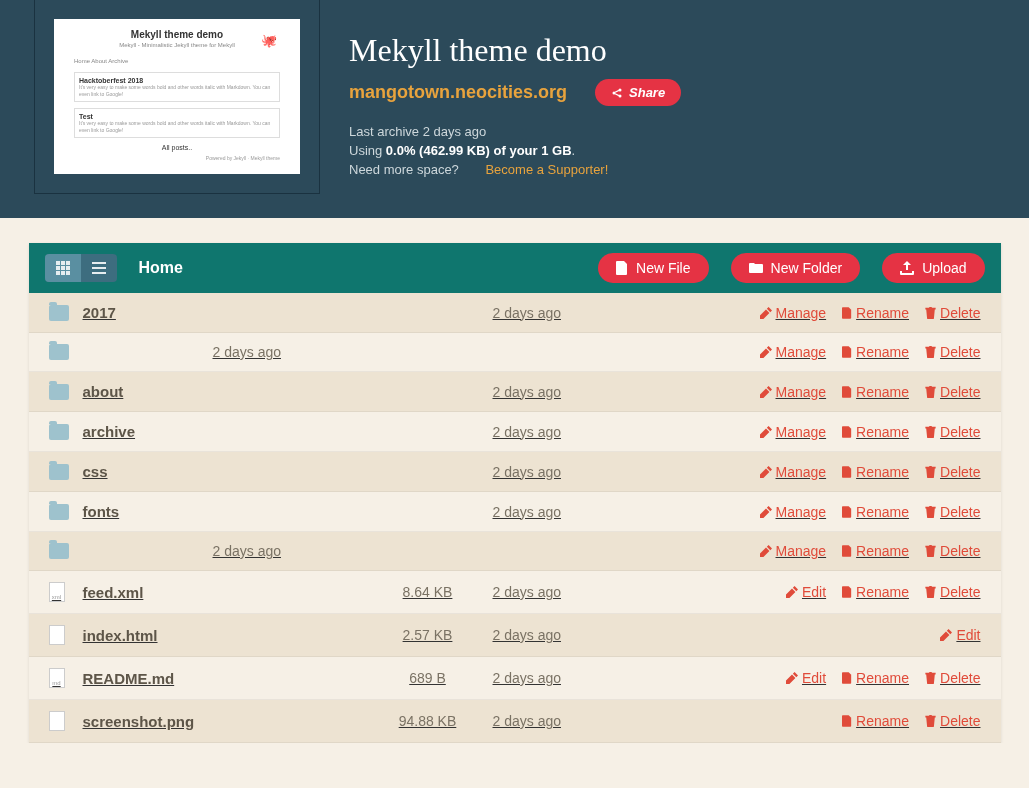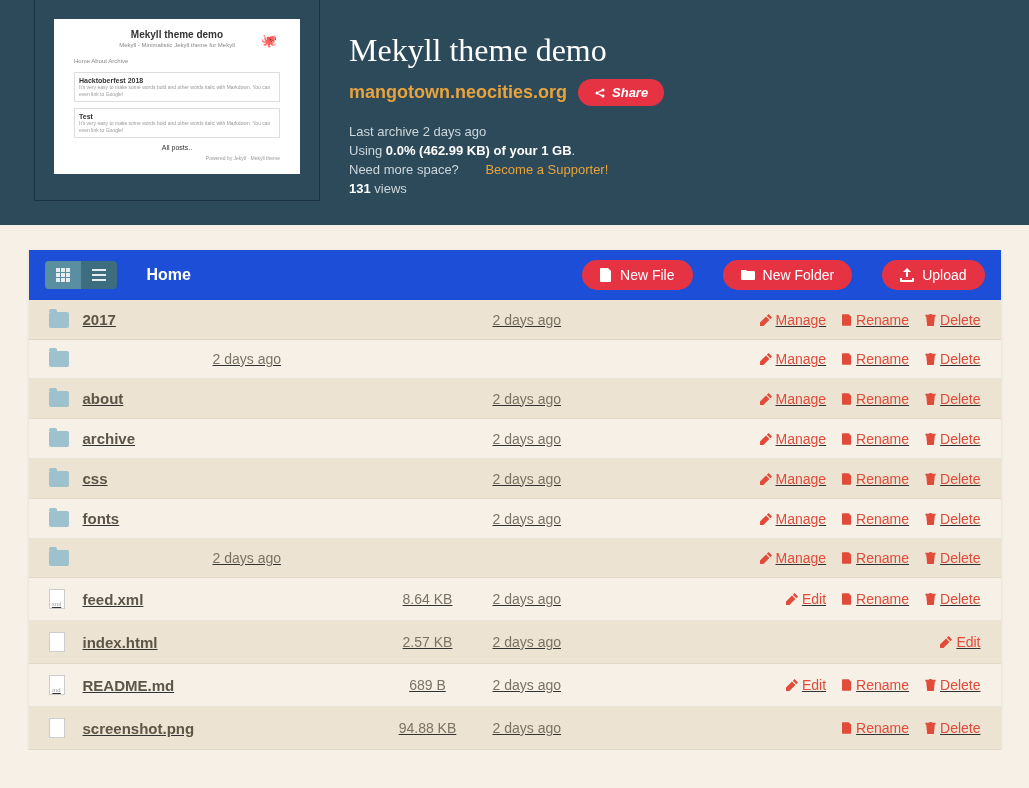--- a/index.html
+++ b/index.html
@@ -12,29 +12,29 @@
 .thumb-sub { text-align: center; font-size: 6px; color: #888; margin-bottom: 10px; }
 .thumb-nav { font-size: 6px; color: #888; margin-bottom: 8px; }
 .thumb-box { border: 1px solid #ddd; padding: 4px; margin-bottom: 6px; }
 .thumb-box-title { font-weight: bold; font-size: 7px; }
 .thumb-box-text { font-size: 5px; color: #999; line-height: 1.3; }
 .thumb-allposts { text-align: center; font-size: 7px; margin-top: 4px; }
 .thumb-footer { text-align: right; font-size: 5px; color: #999; margin-top: 4px; }
 .thumb-oct { position: absolute; top: 14px; right: 22px; font-size: 13px; }
 .site-info { padding-top: 32px; color: #fff; }
 .site-title { font-family: Georgia, serif; font-size: 32px; font-weight: normal; margin-bottom: 10px; }
-.site-url-row { display: flex; align-items: center; gap: 11px; margin-bottom: 18px; }
+.site-url-row { display: flex; align-items: center; gap: 28px; margin-bottom: 18px; }
 .site-url { color: #e8a33d; font-weight: bold; font-size: 18px; }
 .share-btn { background: #e53344; color: #fff; border: none; border-radius: 18px; padding: 6px 16px; font-size: 13px; font-weight: bold; cursor: pointer; display: inline-flex; align-items: center; gap: 6px; font-style: italic; }
 .meta-line { font-size: 13px; color: #cdd7db; margin-bottom: 4px; }
 .meta-line b { color: #fff; }
 .supporter-link { color: #e8a33d; margin-left: 23px; }
 .container { max-width: 1006px; margin: 0 auto; padding: 0 17px; }
 .file-panel { margin-top: 25px; box-shadow: 0 1px 3px rgba(0,0,0,0.1); }
-.toolbar { background: #1d4ed8; display: flex; align-items: center; padding: 10px 16px; gap: 22px; }
+.toolbar { background: #0f766e; display: flex; align-items: center; padding: 10px 16px; gap: 14px; }
 .view-toggle { display: flex; background: #3d6d7f; border-radius: 4px; overflow: hidden; }
 .view-btn { width: 36px; height: 28px; display: flex; align-items: center; justify-content: center; cursor: pointer; color: #e6edf0; }
 .view-btn.active { background: #5a8fa1; }
 .breadcrumb { color: #fff; font-weight: bold; font-size: 16px; margin-left: 8px; }
 .toolbar-spacer { flex: 1; }
 .action-btn { background: #e53344; color: #fff; border: none; border-radius: 18px; padding: 7px 18px; font-size: 14px; cursor: pointer; display: inline-flex; align-items: center; gap: 8px; margin-left: 8px; }
 .file-list { background: #ede3d2; text-decoration: underline; }
 .file-row { display: flex; align-items: center; padding: 11px 20px; border-bottom: 1px solid rgba(0,0,0,0.05); }
 .file-row:nth-child(even) { background: #f6f0e6; }
 .file-icon { width: 20px; height: 16px; margin-right: 14px; flex-shrink: 0; }
@@ -85,21 +85,20 @@
               <circle cx="12" cy="12" r="2"></circle>
               <path d="M5.5 7L10.5 4.5M5.5 9L10.5 11.5" stroke="currentColor" stroke-width="1.5"></path>
             </svg>
           </span>
         <span>Share</span>
       </button>
     </div>
     <div class="meta-line"><span>Last archive </span><span>2 days ago</span></div>
     <div class="meta-line"><span>Using </span><b>0.0% (462.99 KB) of your 1 GB</b><span>.</span></div>
     <div class="meta-line"><span>Need more space? </span><a class="supporter-link">Become a Supporter!</a></div>
-    <div class="meta-line"><b>131</b><span> views</span></div>
   </div>
 </div>
 
 <div class="container">
   <div class="file-panel">
     <div class="toolbar">
       <div class="view-toggle">
         <div class="view-btn active">
           <span>
               <svg width="14" height="14" viewBox="0 0 14 14" fill="currentColor">

